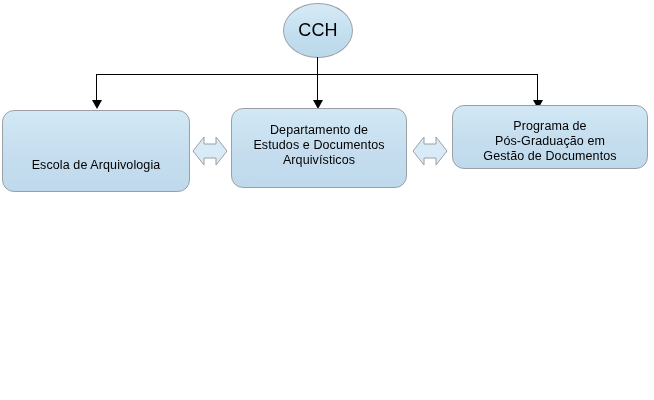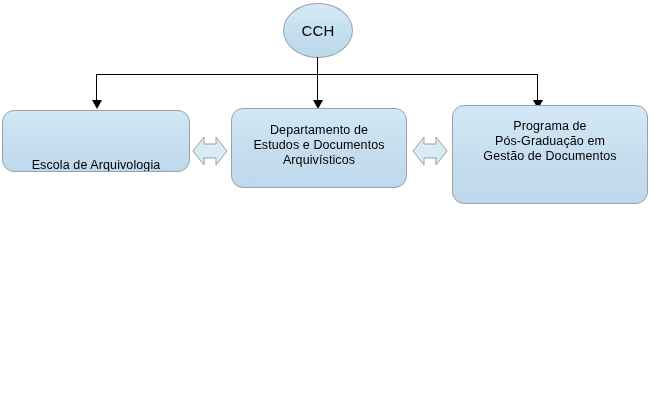--- a/index.html
+++ b/index.html
@@ -24,21 +24,21 @@
     display: flex;
     align-items: center;
     justify-content: center;
     border: 1px solid #9aa0a6;
     border-radius: 50%;
     background: #c6e0f0;
     background: linear-gradient(180deg, #d6eaf6 0%, #c2deee 60%, #bcd9ea 100%);
     box-sizing: border-box;
   }
   .node-ellipse .label {
-    font-size: 15px;
+    font-size: 18px;
     color: #000000;
     line-height: 1.15;
     text-align: center;
     letter-spacing: .2px;
   }
 
   
   .node-box {
     position: absolute;
     border: 1px solid #9aa0a6;
@@ -101,21 +101,21 @@
 
   <div class="conn-v" style="left:96px; top:74px; height:28px;"></div>
   <div class="arrowhead-down" style="left:92px; top:100px;"></div>
 
   <div class="conn-v" style="left:317px; top:74px; height:28px;"></div>
   <div class="arrowhead-down" style="left:313px; top:100px;"></div>
 
   <div class="conn-v" style="left:537px; top:74px; height:28px;"></div>
   <div class="arrowhead-down" style="left:533px; top:100px;"></div>
 
-  <div class="node-box" style="left:2px; top:110px; width:188px; height:62px;">
+  <div class="node-box" style="left:2px; top:110px; width:188px; height:82px;">
     <span class="label" style="top:47px;">Escola de Arquivologia</span>
   </div>
 
   <div class="biarrow" style="left:191px; top:129px;">
     <svg width="38" height="44" viewBox="0 0 38 44">
       <polygon points="2,22 13,8 13,15 25,15 25,8 36,22 25,36 25,29 13,29 13,36" fill="#d9ebf7" stroke="#9aa0a6" stroke-width="1" stroke-linejoin="round"></polygon>
     </svg>
   </div>
 
   <div class="node-box" style="left:231px; top:108px; width:176px; height:80px;">
@@ -123,19 +123,19 @@
 Estudos e Documentos
 Arquivísticos</span>
   </div>
 
   <div class="biarrow" style="left:411px; top:129px;">
     <svg width="38" height="44" viewBox="0 0 38 44">
       <polygon points="2,22 13,8 13,15 25,15 25,8 36,22 25,36 25,29 13,29 13,36" fill="#d9ebf7" stroke="#9aa0a6" stroke-width="1" stroke-linejoin="round"></polygon>
     </svg>
   </div>
 
-  <div class="node-box" style="left:452px; top:105px; width:196px; height:99px;">
+  <div class="node-box" style="left:452px; top:105px; width:196px; height:64px;">
     <span class="label" style="top:13px;">Programa de
 Pós-Graduação em
 Gestão de Documentos</span>
   </div>
 
 </div>
 
 </body></html>

